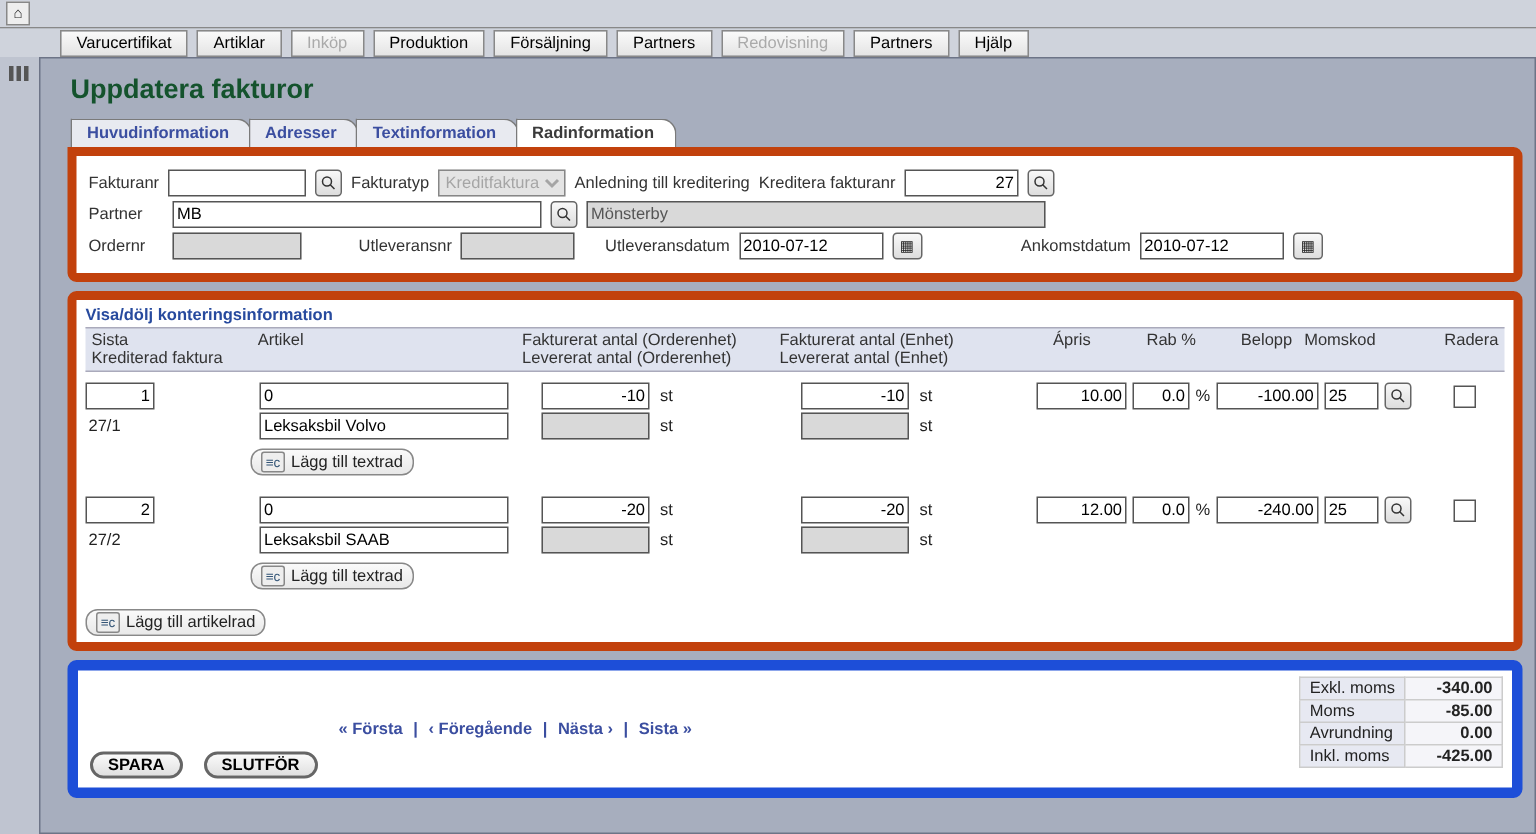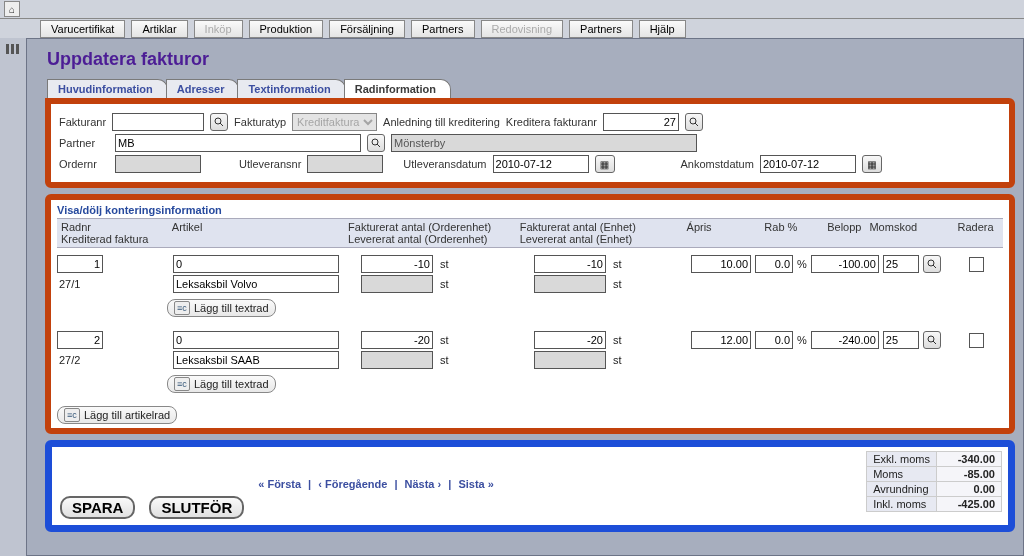--- a/index.html
+++ b/index.html
@@ -6,21 +6,21 @@
   body{width:1024px;height:556px;overflow:hidden;}
   .topbar{height:18px;background:#cfd3dc;border-bottom:1px solid #888;display:flex;align-items:center;padding-left:4px;}
   .home{width:14px;height:14px;border:1px solid #888;background:#eee;display:flex;align-items:center;justify-content:center;font-size:10px;}
   .menubar{height:20px;background:#cfd3dc;border-bottom:1px solid #888;display:flex;align-items:center;padding-left:40px;gap:6px;}
   .menubar button{font:inherit;font-size:11px;height:18px;background:linear-gradient(#fafafa,#e4e4e4);border:1px solid #888;padding:0 10px;cursor:pointer;}
   .menubar button.disabled{color:#aaa;}
   .left-rail{position:absolute;left:0;top:38px;width:26px;height:518px;background:#bfc4d0;border-right:1px solid #8a90a0;}
   .rail-icon{width:14px;height:10px;margin:6px auto;display:flex;gap:2px;}
   .rail-icon span{width:3px;background:#555;}
   .workspace{position:absolute;left:26px;top:38px;right:0;bottom:0;background:#a7aebe;border:1px solid #6d7487;}
-  h1{font-size:18px;font-weight:bold;color:#4c1d95;margin:10px 0 6px 20px;font-family:Arial,sans-serif;}
+  h1{font-size:18px;font-weight:bold;color:#14532d;margin:10px 0 6px 20px;font-family:Arial,sans-serif;}
   .tabs{display:flex;align-items:flex-end;margin-left:20px;height:22px;}
   .tab{position:relative;padding:3px 14px 3px 10px;margin-right:-2px;border:1px solid #7a7a7a;border-bottom:none;background:#e8eaf0;border-radius:0 10px 0 0;font-size:11px;color:#3b4ea0;font-weight:bold;cursor:pointer;}
   .tab.active{background:#fff;color:#3b3b3b;z-index:2;}
   .panel{margin:0 8px 6px 18px;background:#fff;border:6px solid #c2410c;border-radius:6px;padding:6px 8px;}
   .panel.headpanel{border-top-left-radius:0;}
   .row{display:flex;align-items:center;gap:6px;margin:3px 0;flex-wrap:wrap;}
   label{font-size:11px;color:#333;}
   input[type=text]{font:inherit;font-size:11px;border:1px solid #555;height:16px;padding:0 2px;background:#fff;}
   input.ro{background:#d9d9d9;color:#555;}
   select{font:inherit;font-size:11px;border:1px solid #555;height:18px;background:#d9d9d9;}
@@ -34,33 +34,33 @@
   .line .r1,.line .r2{display:flex;align-items:center;gap:4px;min-height:20px;}
   .num{text-align:right;}
   .pill{border:1px solid #888;border-radius:8px;background:linear-gradient(#fafafa,#e8e8e8);padding:1px 6px;display:inline-flex;align-items:center;gap:4px;cursor:pointer;font-size:11px;}
   .pill .glyph{font-size:9px;border:1px solid #888;width:14px;height:12px;display:inline-flex;align-items:center;justify-content:center;border-radius:2px;background:#eee;color:#357;}
   .chk{width:13px;height:13px;border:1px solid #555;background:#fff;display:inline-block;}
   .footer{position:relative;margin:0 8px 6px 18px;background:#fff;border:7px solid #1d4ed8;border-radius:6px;height:78px;}
   .totals{position:absolute;right:6px;top:4px;border-collapse:collapse;font-size:11px;}
   .totals td{background:#e7e9f2;border:1px solid #ccc;padding:1px 6px;}
   .totals td.v{text-align:right;min-width:52px;background:#f5f5f9;font-weight:bold;}
   .navfoot{position:absolute;left:8px;bottom:6px;display:flex;align-items:center;gap:14px;}
-  .btn{border:2px solid #666;border-radius:10px;background:linear-gradient(#fafafa,#e0e0e0);font-weight:bold;padding:1px 10px;cursor:pointer;font-family:inherit;font-size:15px;margin-top:48px;}
+  .btn{border:2px solid #666;border-radius:10px;background:linear-gradient(#fafafa,#e0e0e0);font-weight:bold;padding:1px 10px;cursor:pointer;font-family:inherit;font-size:11px;margin-top:48px;}
   .navlinks a{color:#3b4ea0;font-weight:bold;text-decoration:none;}
   .navlinks span.sep{color:#3b4ea0;font-weight:bold;margin:0 4px;}
   
   .c-radnr{width:110px;}
   .c-art{width:180px;}
   .c-qo{width:175px;}
   .c-qu{width:170px;}
-  .c-aprice{width:60px;text-align:left;}
+  .c-aprice{width:60px;text-align:center;}
   .c-rab{width:50px;text-align:right;}
   .c-bel{width:60px;text-align:right;}
   .c-moms{width:80px;}
-  .c-del{width:50px;text-align:center;}
+  .c-del{width:50px;text-align:right;}
 </style>
 </head>
 <body>
 
 <div class="topbar">
   <span class="home">⌂</span>
 </div>
 
 <div class="menubar">
   <button>Varucertifikat</button>
@@ -135,21 +135,21 @@
       <span class="cal">▦</span>
       <label style="margin-left:60px">Ankomstdatum</label>
       <input type="text" style="width: 90px;" value="2010-07-12">
       <span class="cal">▦</span>
     </div>
   </div>
 
   <div class="panel" style="padding:4px 6px;">
     <div class="section-title">Visa/dölj konteringsinformation</div>
     <div class="gridhead">
-      <div class="c-radnr"><span>Radnr</span><br><span>Krediterad faktura</span></div>
+      <div class="c-radnr"><span>Sista</span><br><span>Krediterad faktura</span></div>
       <div class="c-art"><span>Artikel</span></div>
       <div class="c-qo"><span>Fakturerat antal (Orderenhet)</span><br><span>Levererat antal (Orderenhet)</span></div>
       <div class="c-qu"><span>Fakturerat antal (Enhet)</span><br><span>Levererat antal (Enhet)</span></div>
       <div class="c-aprice"><span>Ápris</span></div>
       <div class="c-rab"><span>Rab %</span></div>
       <div class="c-bel"><span>Belopp</span></div>
       <div class="c-moms"><span>Momskod</span></div>
       <div class="c-del"><span>Radera</span></div>
     </div>
 

